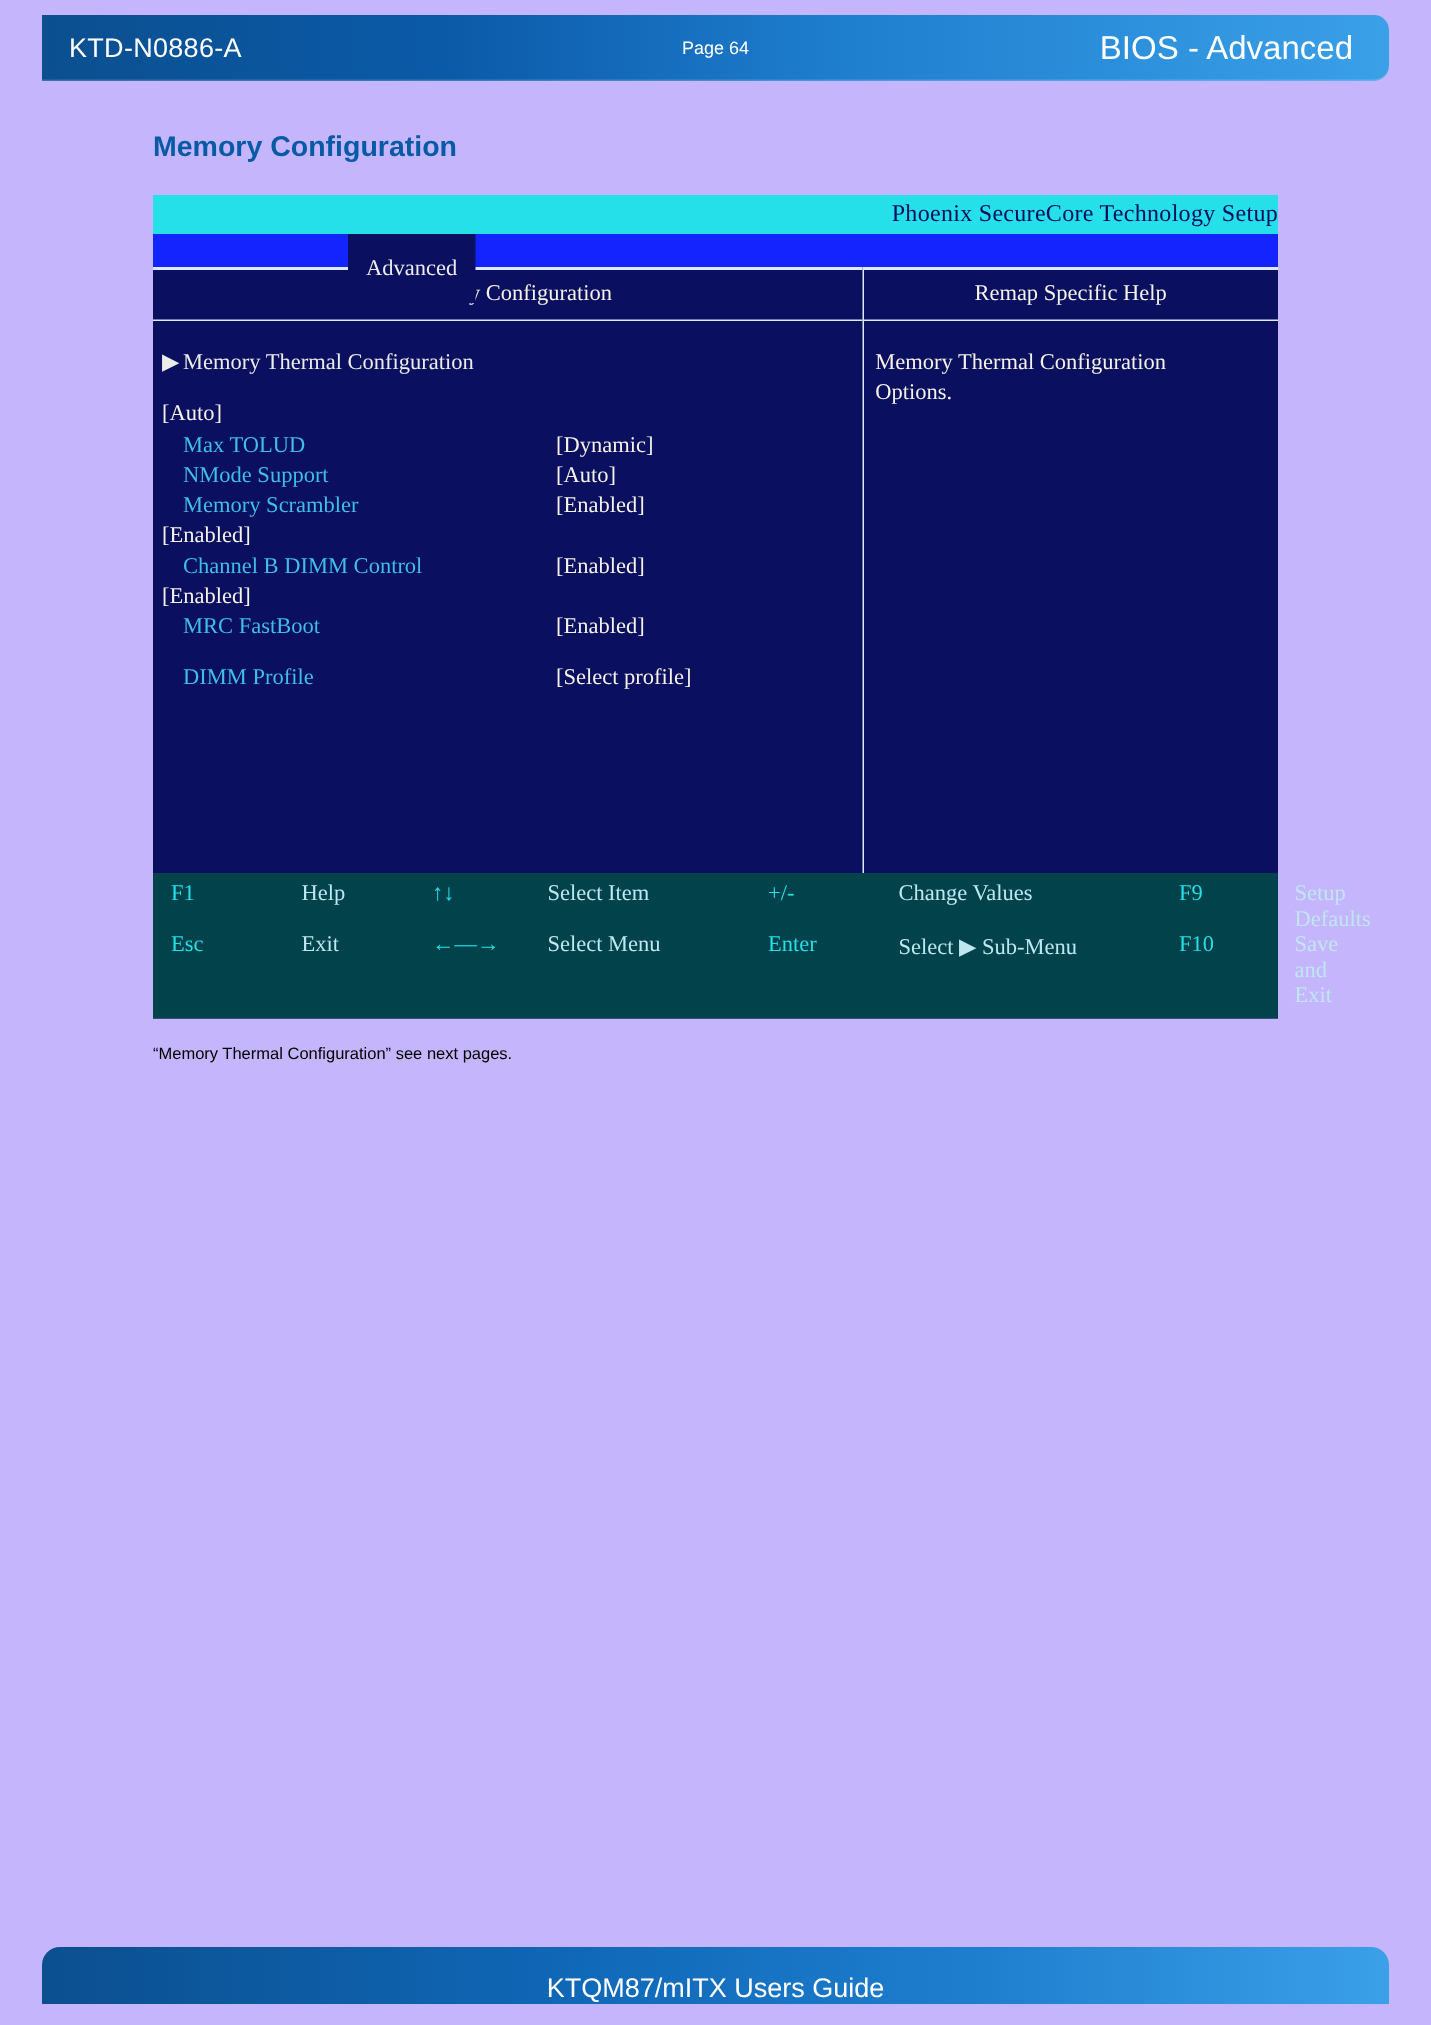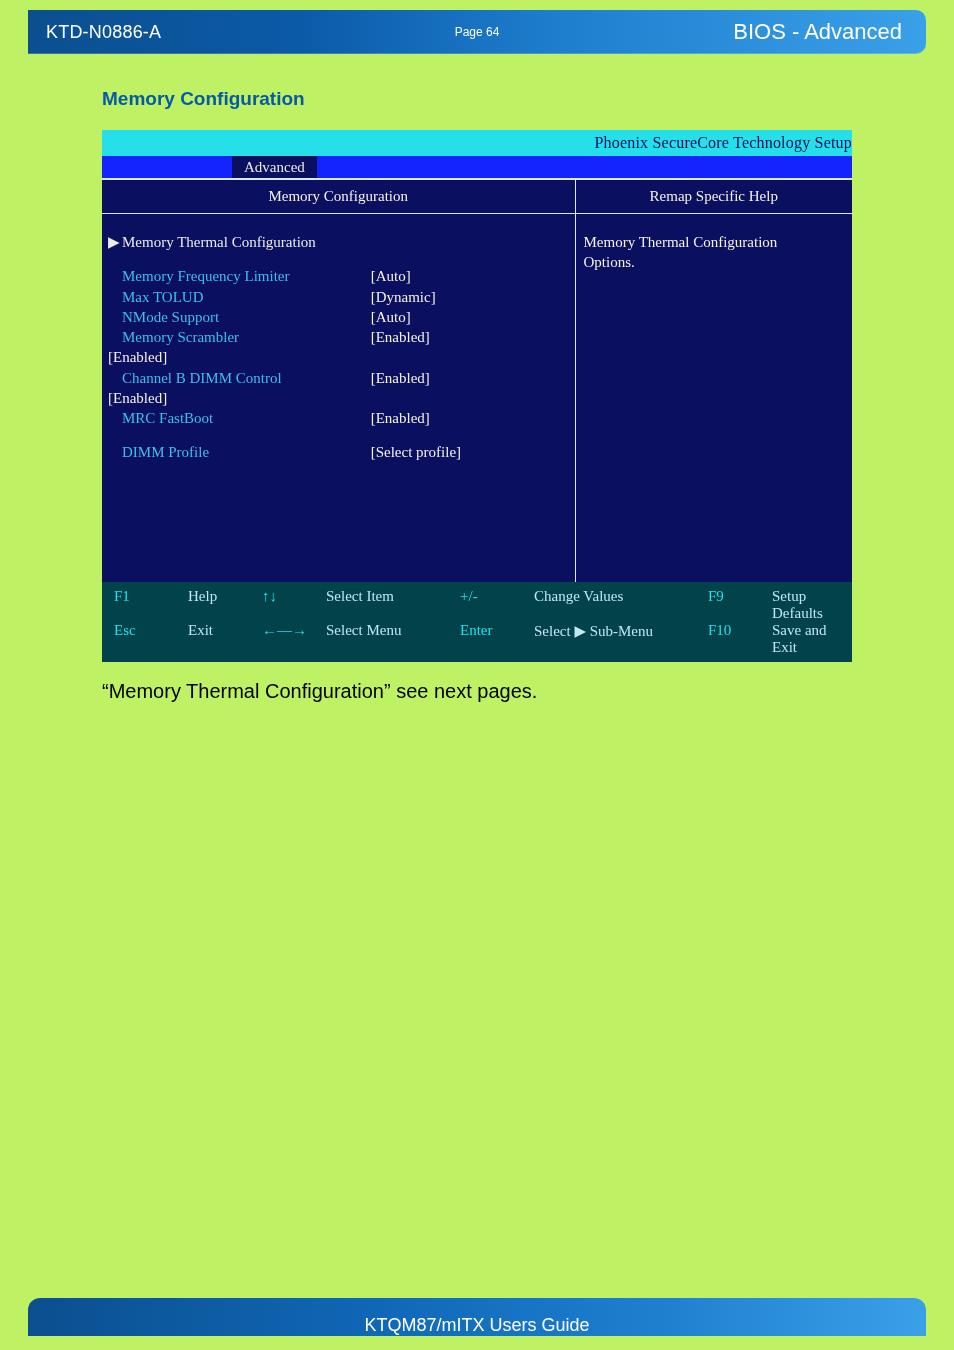--- a/index.html
+++ b/index.html
@@ -1,16 +1,16 @@
 <!DOCTYPE html>
 <html><head>
 <meta charset="utf-8">
 <style>
   html,body{margin:0;padding:0;background:#ffffff;font-family:"Segoe UI",Arial,sans-serif}
-  .page{width:954px;height:1350px;margin:0 auto;position:relative;background:#bef264}
+  .page{width:954px;height:1350px;margin:0 auto;position:relative;background:#c4b5fd}
   .topbar-wrap{padding:10px 28px 0 28px}
   .topbar{
     background:linear-gradient(to right,#0b4f8f 0%,#0b5aa8 30%,#1f7fcf 60%,#3aa0e8 100%);
     color:#ffffff;
     border-radius:0 10px 10px 0;
     height:44px;
     display:flex;align-items:center;justify-content:space-between;
     padding:0 24px 0 18px;
     position:relative;
     box-shadow:inset 0 -1px 0 rgba(255,255,255,.2)
@@ -27,21 +27,21 @@
     background:#25e0e8;color:#050c60;text-align:right;
     font-family:"Georgia","Times New Roman",serif;font-size:16px;
     padding:4px 0;letter-spacing:.2px
   }
   .bios-tabbar{
     background:#1424ff;height:22px;position:relative
   }
   .bios-tab{
     position:absolute;top:0;left:130px;height:22px;line-height:22px;
     background:#0a0f5f;color:#ecece8;font-family:Georgia,serif;font-size:15px;
-    padding:0 12px
+    padding:12px 12px
   }
   .bios-body{
     background:#0a0f5f;color:#dceaff;font-family:Georgia,"Times New Roman",serif;
     font-size:15px
   }
   .bios-layout{display:flex}
   .bios-left{flex:0 0 63%;border-right:1px solid #dceaff}
   .bios-right{flex:1}
   .bios-header{
     color:#f5f2e6;text-align:center;padding:8px 0;border-bottom:1px solid #dceaff;border-top:2px solid #dceaff;
@@ -52,32 +52,32 @@
   .bios-row .label{flex:0 0 54%;padding-left:14px}
   .bios-row .val{flex:1;color:#f5f2e6}
   .bios-submenu{color:#ecece8;padding-left:0}
   .bios-submenu .tri{display:inline-block;width:14px}
   .bios-link{color:#3fbfe8}
   .bios-help{color:#f5f2e6;padding:18px 8px 0 8px;line-height:1.35}
   .bios-footer{
     background:#01424b;color:#a7d4e0;font-family:Georgia,serif;font-size:15px;
     padding:6px 0 6px 0
   }
-  .bios-footer .row{display:flex;gap:4px;padding:0 12px}
+  .bios-footer .row{display:flex;gap:17px;padding:0 12px}
   .bf-k{color:#25e0e8;display:inline-block}
   .bf-t{color:#bfe7f0;display:inline-block}
   .bf-col1{flex:0 0 70px}
   .bf-col2{flex:0 0 70px}
   .bf-col3{flex:0 0 60px}
   .bf-col4{flex:0 0 130px}
   .bf-col5{flex:0 0 70px}
   .bf-col6{flex:0 0 170px}
   .bf-col7{flex:0 0 60px}
   .bf-col8{flex:1}
-  .caption{font-size:20px;color:#000;padding:18px 0 0 102px}
+  .caption{font-size:11px;color:#000;padding:18px 0 0 102px}
   .bottombar-wrap{position:absolute;left:28px;right:28px;bottom:14px}
   .bottombar{
     background:linear-gradient(to right,#0b4f8f 0%,#1068b8 40%,#1f7fcf 70%,#3aa0e8 100%);
     color:#fff;border-radius:12px 12px 0 0;height:38px;
     display:flex;align-items:flex-end;justify-content:center;font-size:18px
   }
 </style>
 </head>
 <body>
 
@@ -103,21 +103,20 @@
         <div class="bios-left">
           <div class="bios-header">Memory Configuration</div>
           <div class="bios-content">
             <div class="bios-row bios-submenu">
               <span class="tri">▶</span>
               <span>Memory Thermal Configuration</span>
             </div>
             <div style="height:14px"></div>
 
             <div class="bios-row">
-              <span class="label bios-link">Memory Frequency Limiter</span>
               <span class="val">[Auto]</span>
             </div>
             <div class="bios-row">
               <span class="label bios-link">Max TOLUD</span>
               <span class="val">[Dynamic]</span>
             </div>
             <div class="bios-row">
               <span class="label bios-link">NMode Support</span>
               <span class="val">[Auto]</span>
             </div>

